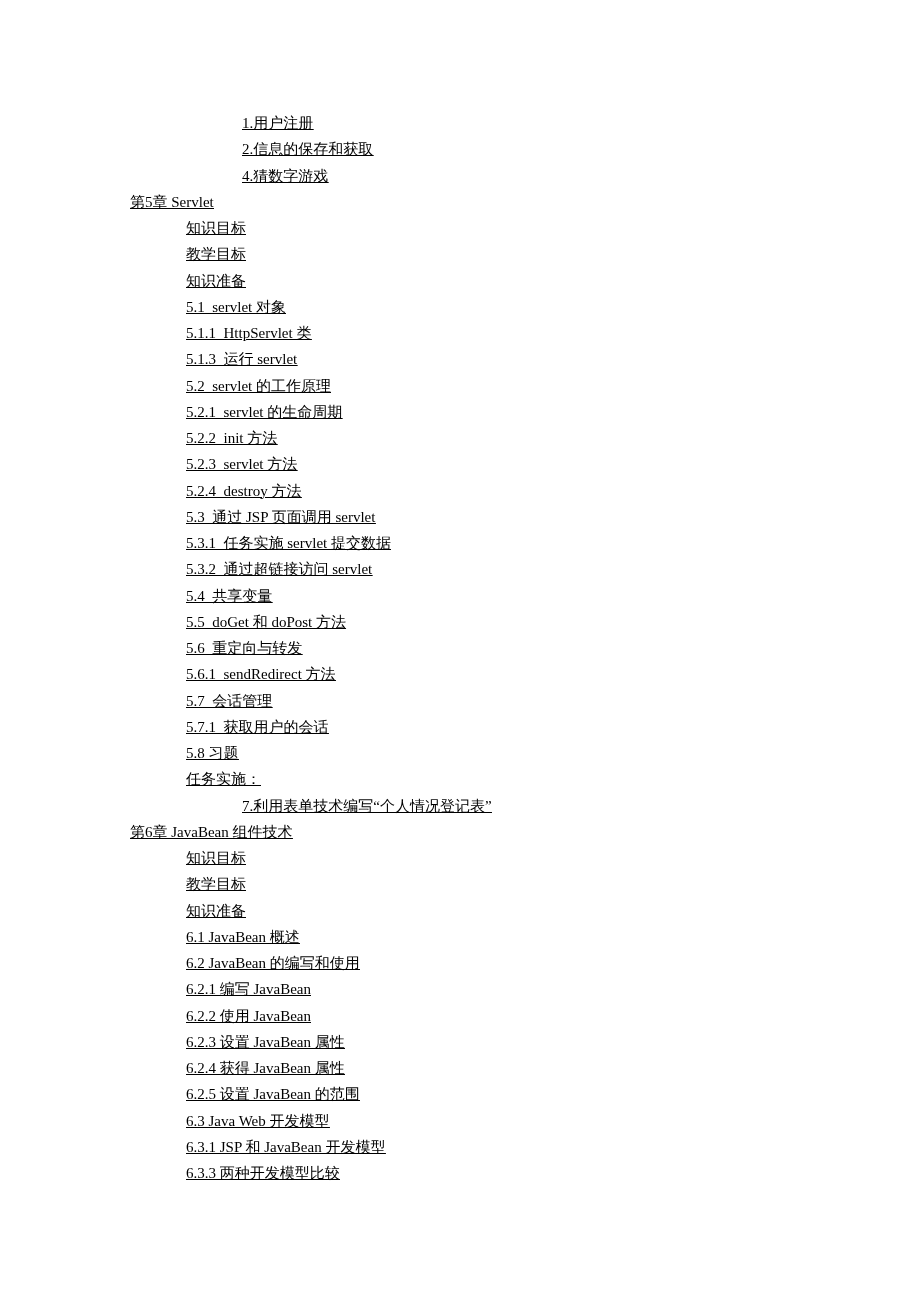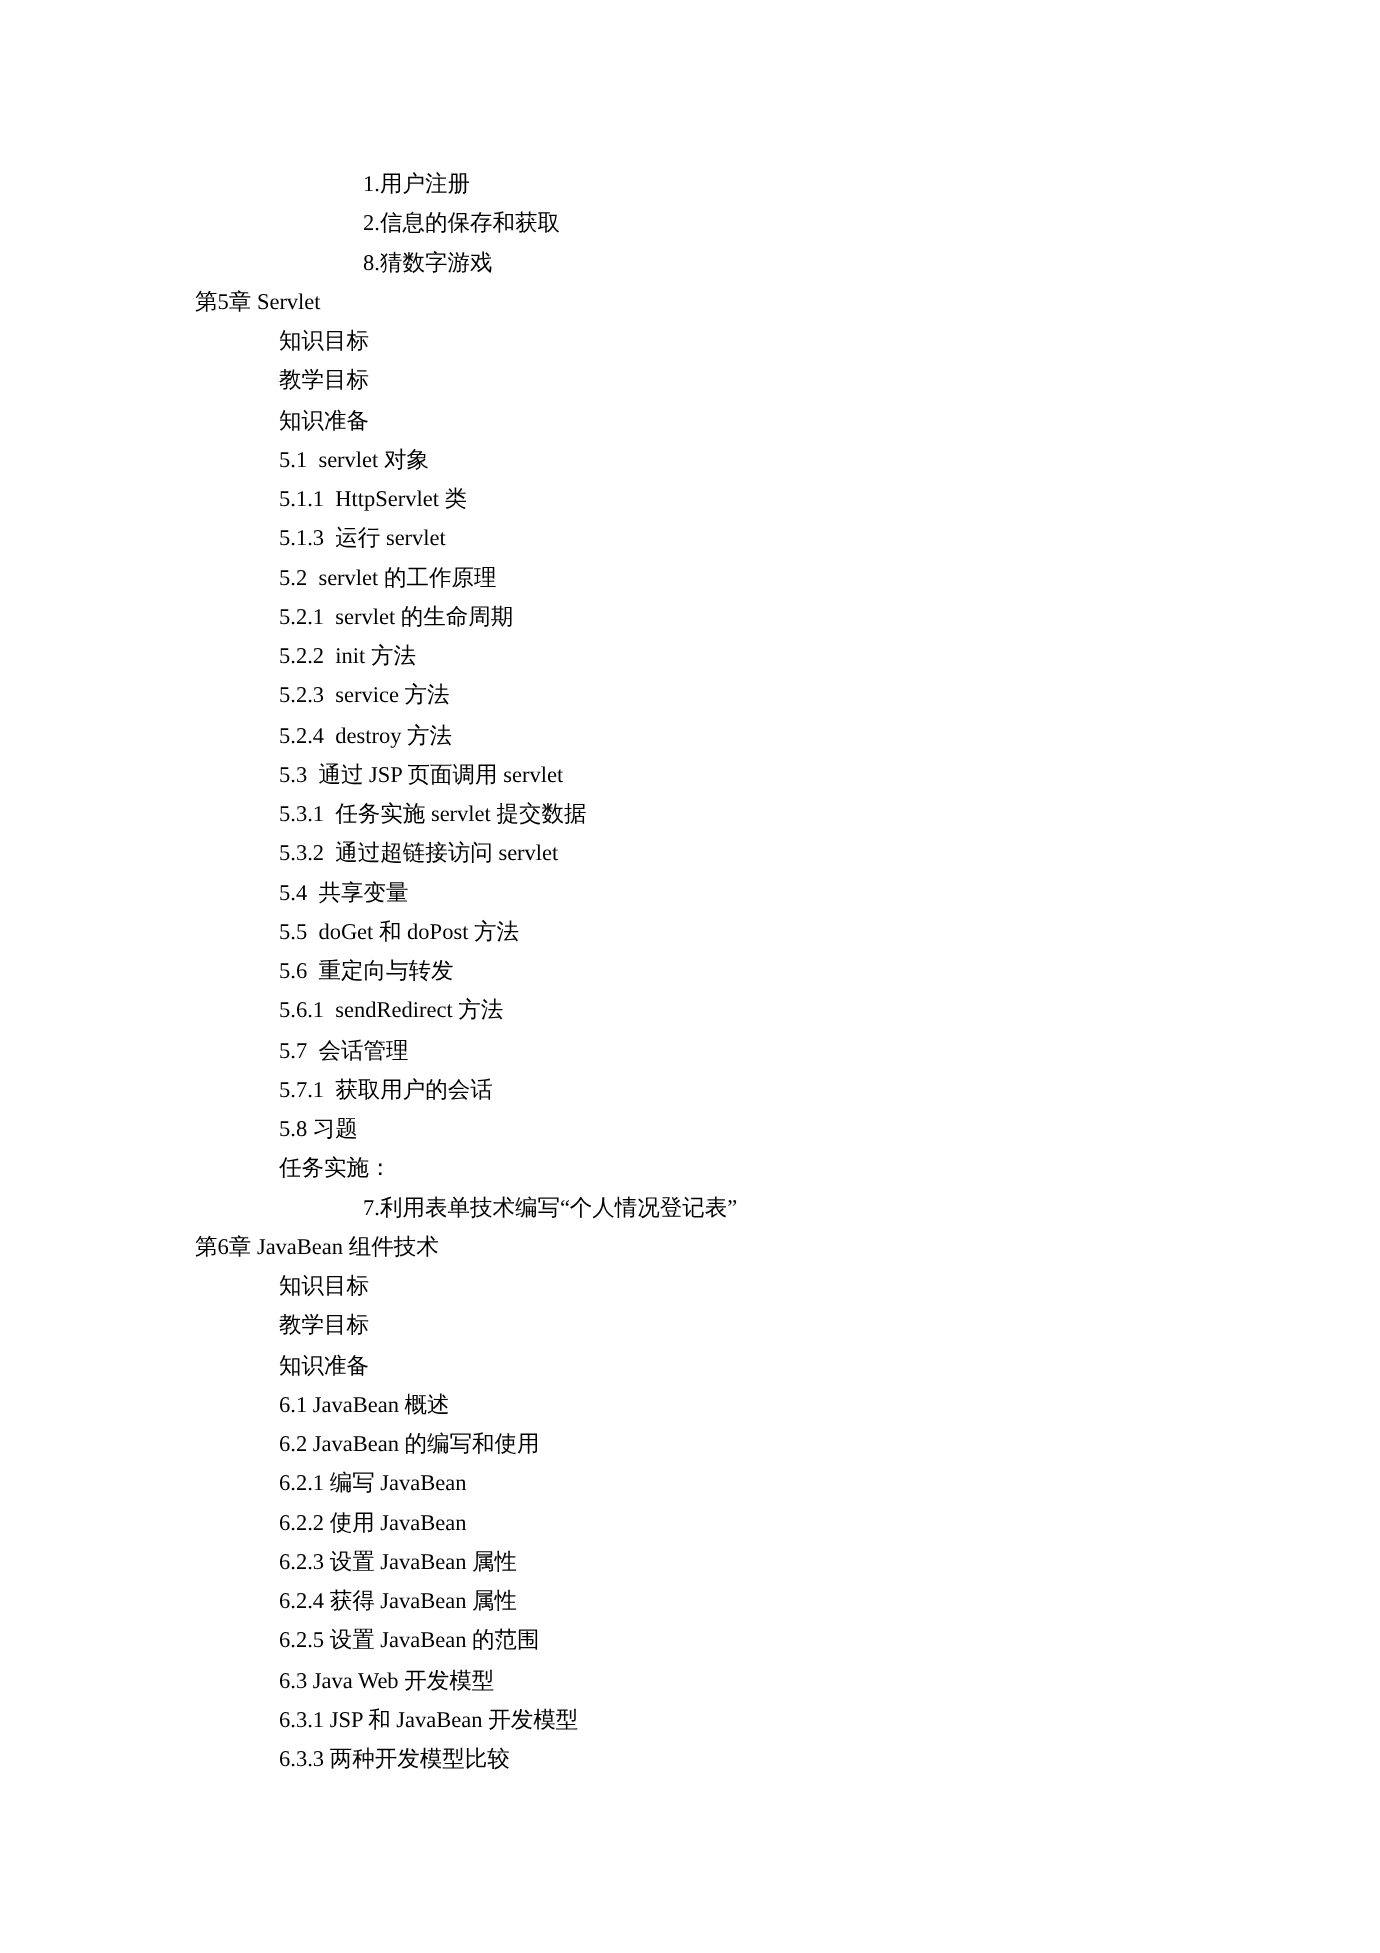--- a/index.html
+++ b/index.html
@@ -1,47 +1,47 @@
 <!DOCTYPE html>
 <html><head>
   <meta charset="utf-8">
   <style>
-    * { margin: 0; padding: 0; box-sizing: border-box; }
+    * { margin: 0; padding: 0; box-sizing: border-box; text-decoration: underline; }
     body {
       background: #fff;
       font-family: "SimSun", "宋体", serif;
       font-size: 15px;
       line-height: 1.75;
       color: #000;
       padding: 110px 130px 60px 130px;
       width: 920px;
     }
     .indent-1 { padding-left: 0; }
     .indent-2 { padding-left: 56px; }
     .indent-3 { padding-left: 112px; }
     .line { white-space: pre; }
   </style>
 </head>
 <body>
 
 <div id="toc">
     <div class="line indent-3">1.用户注册</div>
     <div class="line indent-3">2.信息的保存和获取</div>
-    <div class="line indent-3">8.猜数字游戏</div>
+    <div class="line indent-3">4.猜数字游戏</div>
     <div class="line indent-1">第5章 Servlet</div>
     <div class="line indent-2">知识目标</div>
     <div class="line indent-2">教学目标</div>
     <div class="line indent-2">知识准备</div>
     <div class="line indent-2">5.1  servlet 对象</div>
     <div class="line indent-2">5.1.1  HttpServlet 类</div>
     <div class="line indent-2">5.1.3  运行 servlet</div>
     <div class="line indent-2">5.2  servlet 的工作原理</div>
     <div class="line indent-2">5.2.1  servlet 的生命周期</div>
     <div class="line indent-2">5.2.2  init 方法</div>
-    <div class="line indent-2">5.2.3  service 方法</div>
+    <div class="line indent-2">5.2.3  servlet 方法</div>
     <div class="line indent-2">5.2.4  destroy 方法</div>
     <div class="line indent-2">5.3  通过 JSP 页面调用 servlet</div>
     <div class="line indent-2">5.3.1  任务实施 servlet 提交数据</div>
     <div class="line indent-2">5.3.2  通过超链接访问 servlet</div>
     <div class="line indent-2">5.4  共享变量</div>
     <div class="line indent-2">5.5  doGet 和 doPost 方法</div>
     <div class="line indent-2">5.6  重定向与转发</div>
     <div class="line indent-2">5.6.1  sendRedirect 方法</div>
     <div class="line indent-2">5.7  会话管理</div>
     <div class="line indent-2">5.7.1  获取用户的会话</div>

